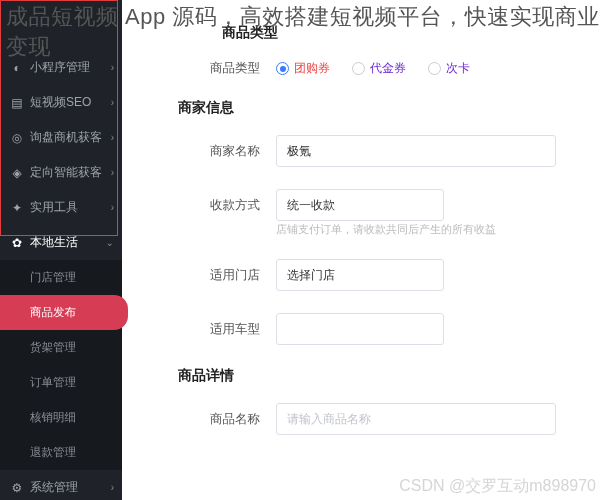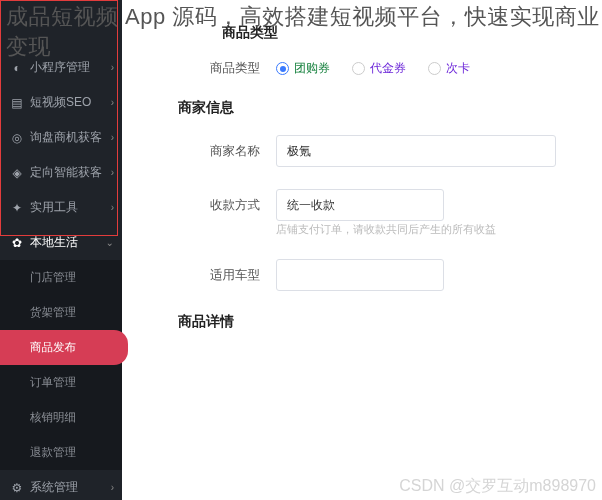--- a/index.html
+++ b/index.html
@@ -19,21 +19,21 @@
 .section-title { font-size: 14px; font-weight: 600; color: #222; margin: 0 0 18px 44px; }
 .section-title.offset { margin-left: 0; }
 .row { display: flex; align-items: center; margin-bottom: 22px; }
 .label { width: 82px; text-align: right; color: #555; font-size: 12.5px; margin-right: 16px; }
 .input { height: 32px; border: 1px solid #dcdfe6; border-radius: 3px; padding: 0 10px; font-size: 12px; color: #333; width: 280px; outline: none; }
 .input::placeholder { color: #c0c4cc; }
 .select { width: 168px; }
 .select.wide { width: 280px; }
 .radio-group { display: flex; gap: 22px; align-items: center; }
 .radio-opt { display: flex; align-items: center; gap: 5px; font-size: 12px; color: #6d28d9; cursor: pointer; }
-.radio-opt.sel { color: #15803d; }
+.radio-opt.sel { color: #ef4444; }
 .radio-circle { width: 13px; height: 13px; border: 1.5px solid #ccc; border-radius: 50%; display: inline-flex; align-items: center; justify-content: center; }
 .radio-opt.sel .radio-circle { border-color: #3a7afe; }
 .radio-dot { width: 6px; height: 6px; background: #3a7afe; border-radius: 50%; }
 .hint { color: #bbb; font-size: 11px; margin-top: 1px; margin-left: 98px; }
 .diag-lines { position: absolute; inset: 0; pointer-events: none; z-index: 60; }
 .watermark { position: absolute; bottom: 3px; right: 6px; font-size: 16px; color: #d5d5d5; z-index: 70; }
 </style>
 </head>
 <body>
 
@@ -69,22 +69,22 @@
       <span class="chev">›</span>
     </div>
     <div class="side-item group-active">
       <span class="side-icon">✿</span>
       <span>本地生活</span>
       <span class="chev">⌄</span>
     </div>
 
     <div class="sub-items">
       <div class="sub-item">门店管理</div>
+      <div class="sub-item active">商品发布</div>
       <div class="sub-item">货架管理</div>
-      <div class="sub-item active">商品发布</div>
       <div class="sub-item">订单管理</div>
       <div class="sub-item">核销明细</div>
       <div class="sub-item">退款管理</div>
     </div>
 
     <div class="side-item">
       <span class="side-icon">⚙</span>
       <span>系统管理</span>
       <span class="chev">›</span>
     </div>
@@ -122,28 +122,36 @@
     </div>
 
     <div style="margin-bottom:22px;">
       <div class="row" style="margin-bottom:0;">
         <div class="label">收款方式</div>
         <input class="input select" value="统一收款" style="">
       </div>
       <div class="hint">店铺支付订单，请收款共同后产生的所有收益</div>
     </div>
 
+    <div class="row">
+      <div class="label">适用门店</div>
+      <input class="input select" value="选择门店" style="">
+    </div>
 
     <div class="row">
       <div class="label">适用车型</div>
       <input class="input select" style="">
     </div>
 
     <div class="section-title offset">商品详情</div>
 
+    <div class="row">
+      <div class="label">商品名称</div>
+      <input class="input" placeholder="请输入商品名称" style="">
+    </div>
   </div>
 </div>
 
 <svg class="diag-lines">
   <line x1="126" y1="295" x2="500" y2="88" stroke="#e23c3c" stroke-width="1.5"></line>
   <line x1="126" y1="295" x2="500" y2="140" stroke="#e23c3c" stroke-width="1.5"></line>
 </svg>
 
 <div class="watermark">CSDN @交罗互动m898970</div>
 

